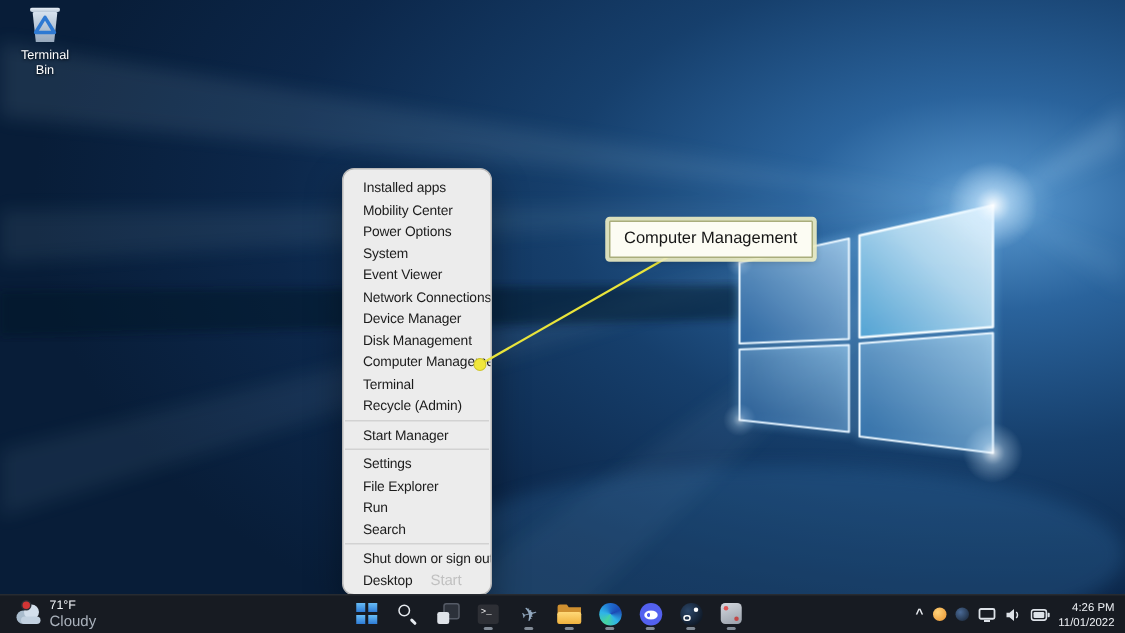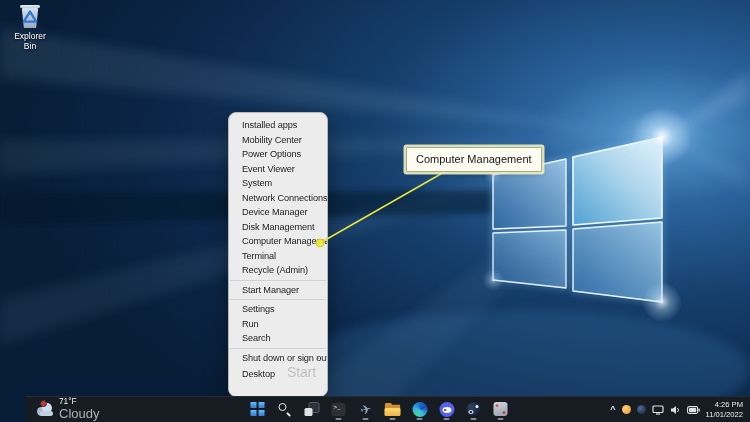--- a/index.html
+++ b/index.html
@@ -16,43 +16,43 @@
   .bin-body{position:absolute;top:3px;left:2px;width:18px;height:20px;background:linear-gradient(180deg,rgba(226,237,248,.95),rgba(176,193,212,.85));clip-path:polygon(4% 0,96% 0,84% 100%,16% 100%);border-radius:2px;}
   .bin-sym{position:absolute;top:5px;left:3px;width:16px;height:14px;}
   .desk-label{margin-top:2px;font-size:8.5px;color:#fff;text-shadow:0 1px 2px rgba(0,0,0,.85);}
 
   
   .ctx-menu{position:absolute;left:228px;top:112px;width:100px;height:285px;z-index:2;
     background:#ececec;border:1px solid #b9b9b9;border-radius:8px;
     box-shadow:0 10px 24px rgba(0,0,0,.38);padding:5px 0;overflow:hidden;}
   .menu-item{position:relative;height:14.5px;line-height:14.5px;padding:0 8px 0 13px;
     font-size:9.2px;letter-spacing:-.1px;color:#1c1c1c;white-space:nowrap;}
-  .mi-faint{margin-left:12px;color:#8d8d8d;opacity:.45;font-size:14px;}
+  .mi-faint{margin-left:12px;color:#8d8d8d;opacity:.45;font-size:10px;}
   .mi-chevron{position:absolute;right:8px;top:0;color:#4a4a4a;font-size:9px;}
   .menu-sep{height:1px;background:#d2d2d2;margin:2px 1px;}
 
   
   .callout-box{position:absolute;left:406px;top:147px;height:25px;line-height:23px;z-index:4;
     padding:0 9px;background:#fcfcf3;border:1px solid #a9ad7c;border-radius:1px;
     box-shadow:0 0 0 2.5px rgba(240,240,196,.9),1px 2px 5px rgba(0,0,0,.3);
     font-size:11px;color:#161616;white-space:nowrap;}
   .callout-overlay{position:absolute;inset:0;z-index:3;pointer-events:none;}
 
   
   .taskbar{position:absolute;left:0;right:0;bottom:0;height:26px;background:#171b22;
-    border-top:1px solid rgba(255,255,255,.07);z-index:6;margin-left:26px;}
+    border-top:1px solid rgba(255,255,255,.07);z-index:6;}
   .tb-weather{position:absolute;left:4px;top:0;height:100%;display:flex;align-items:center;gap:5px;padding:0 7px;}
   .w-icon{position:relative;width:17px;height:13px;}
   .w-cloud-a{position:absolute;left:0;bottom:0;width:9px;height:9px;border-radius:50%;background:#a9bccd;}
   .w-cloud-b{position:absolute;left:5px;top:0;width:10px;height:10px;border-radius:50%;background:#d3dfec;}
   .w-cloud-c{position:absolute;left:3px;bottom:0;width:13px;height:5px;border-radius:3px;background:#c2d1e0;}
   .w-badge{position:absolute;left:3px;top:-3px;width:7px;height:7px;border-radius:50%;background:#d23535;border:1px solid #2a2e35;}
   .w-text{display:flex;flex-direction:column;justify-content:center;}
   .w-temp{font-size:8.3px;color:#f0f3f6;line-height:1.15;}
-  .w-cond{font-size:13px;color:#a9b1bb;line-height:1.15;}
+  .w-cond{font-size:10px;color:#a9b1bb;line-height:1.15;}
 
   .tb-center{position:absolute;left:calc(50% - 9px);transform:translateX(-50%);bottom:0;height:26px;
     display:flex;align-items:center;gap:7px;}
   .tb-btn{position:relative;width:20px;height:24px;display:flex;align-items:center;justify-content:center;
     background:none;border:none;padding:0;cursor:default;}
   .run::after{content:"";position:absolute;bottom:1px;left:50%;transform:translateX(-50%);
     width:6px;height:2px;border-radius:1px;background:#818a95;}
 
   .ic-start{width:14px;height:14px;display:grid;grid-template-columns:1fr 1fr;grid-template-rows:1fr 1fr;gap:1.5px;}
   .ic-start i{background:linear-gradient(180deg,#67bcf6,#2e7cd6);}
@@ -161,39 +161,40 @@
   </svg>
 
   <div class="desk-icon">
     <div class="bin-wrap">
       <span class="bin-lid"></span>
         <span class="bin-body"></span>
       <svg class="bin-sym" viewBox="0 0 20 18">
           <polygon points="10,2 18,15 2,15" fill="none" stroke="#2e79d2" stroke-width="3" stroke-linejoin="round"></polygon>
         </svg>
     </div>
-    <div class="desk-label">Explorer Bin</div>
+    <div class="desk-label">Terminal Bin</div>
   </div>
 
   <div class="ctx-menu" id="ctx-menu">
       <div class="menu-item"><span class="mi-label">Installed apps</span></div>
       <div class="menu-item"><span class="mi-label">Mobility Center</span></div>
       <div class="menu-item"><span class="mi-label">Power Options</span></div>
+      <div class="menu-item"><span class="mi-label">System</span></div>
       <div class="menu-item"><span class="mi-label">Event Viewer</span></div>
-      <div class="menu-item"><span class="mi-label">System</span></div>
       <div class="menu-item"><span class="mi-label">Network Connections</span></div>
       <div class="menu-item"><span class="mi-label">Device Manager</span></div>
       <div class="menu-item"><span class="mi-label">Disk Management</span></div>
       <div class="menu-item"><span class="mi-label">Computer Management</span></div>
       <div class="menu-item"><span class="mi-label">Terminal</span></div>
       <div class="menu-item"><span class="mi-label">Recycle (Admin)</span></div>
       <div class="menu-sep"></div>
       <div class="menu-item"><span class="mi-label">Start Manager</span></div>
       <div class="menu-sep"></div>
       <div class="menu-item"><span class="mi-label">Settings</span></div>
+      <div class="menu-item"><span class="mi-label">File Explorer</span></div>
       <div class="menu-item"><span class="mi-label">Run</span></div>
       <div class="menu-item"><span class="mi-label">Search</span></div>
       <div class="menu-sep"></div>
       <div class="menu-item"><span class="mi-label">Shut down or sign out</span><span class="mi-chevron">›</span></div>
       <div class="menu-item"><span class="mi-label">Desktop</span><span class="mi-faint">Start</span></div>
     </div>
 
   <svg class="callout-overlay" width="750" height="422" viewBox="0 0 750 422">
     <line x1="320" y1="243" x2="446" y2="171" stroke="#e9e43b" stroke-width="1.5"></line>
     <circle cx="320" cy="243" r="4" fill="#f0e73c" stroke="#cfc62c" stroke-width=".7"></circle>

